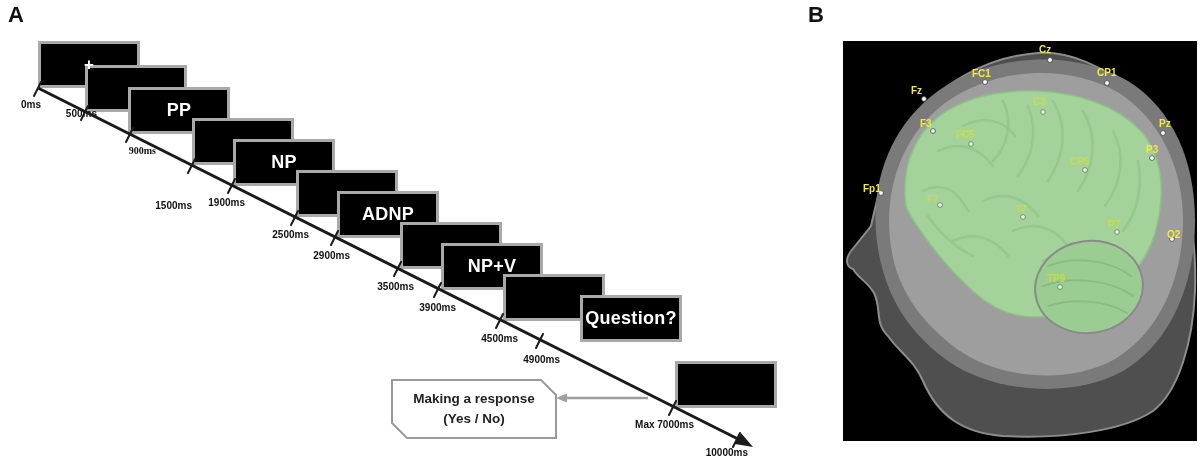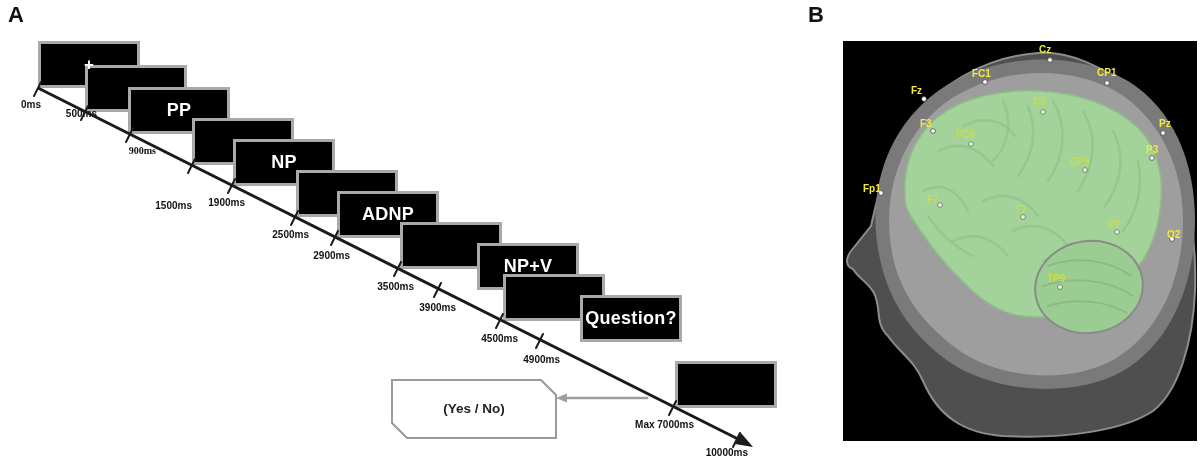--- a/index.html
+++ b/index.html
@@ -62,21 +62,21 @@
         </div>
         <span class="tlabel" style="left: 245px; top: 197px;">1900ms</span>
         <div class="screen" style="left: 296px; top: 170px;"></div>
         <span class="tlabel" style="left: 309px; top: 229px;">2500ms</span>
         <div class="screen" style="left: 337px; top: 191px;">
           <span class="slabel">ADNP</span>
         </div>
         <span class="tlabel" style="left: 350px; top: 250px;">2900ms</span>
         <div class="screen" style="left: 400px; top: 222px;"></div>
         <span class="tlabel" style="left: 414px; top: 281px;">3500ms</span>
-        <div class="screen" style="left: 441px; top: 243px; margin-left: 36px;">
+        <div class="screen" style="left: 441px; top: 243px;">
           <span class="slabel">NP+V</span>
         </div>
         <span class="tlabel" style="left: 456px; top: 302px;">3900ms</span>
         <div class="screen" style="left: 503px; top: 274px;"></div>
         <span class="tlabel" style="left: 518px; top: 333px;">4500ms</span>
         <div class="screen" style="left: 544px; top: 295px; margin-left: 36px;">
           <span class="slabel">Question?</span>
         </div>
         <span class="tlabel" style="left: 560px; top: 354px;">4900ms</span>
         <div class="screen" style="left: 675px; top: 361px;"></div>
@@ -103,20 +103,21 @@
           <line x1="740" y1="433" x2="733" y2="447" class="tick"></line>
         </g>
 
       <polygon points="392,380 541,380 556,395 556,438 407,438 392,423" fill="#ffffff" stroke="#9a9a9a" stroke-width="2"></polygon>
 
       <line x1="648" y1="398" x2="566" y2="398" stroke="#9e9e9e" stroke-width="2.5"></line>
       <polygon points="556,398 567,393.5 567,402.5" fill="#9e9e9e"></polygon>
     </svg>
 
     <div id="callout-text">
+      <span>Making a response</span>
       <span>(Yes / No)</span>
     </div>
 
     <span class="tlabel" style="left:748px;top:447px;">10000ms</span>
   </div>
 
   <div id="panelB">
     <svg width="354" height="400" viewBox="0 0 354 400">
 
       <path d="M 195,12

